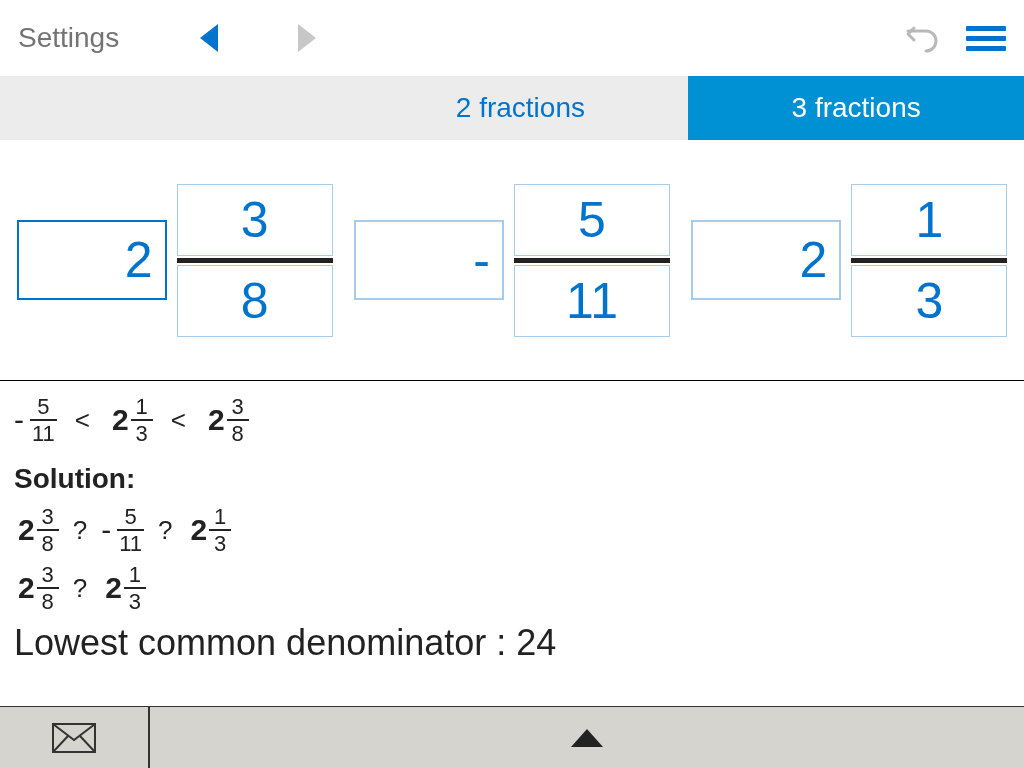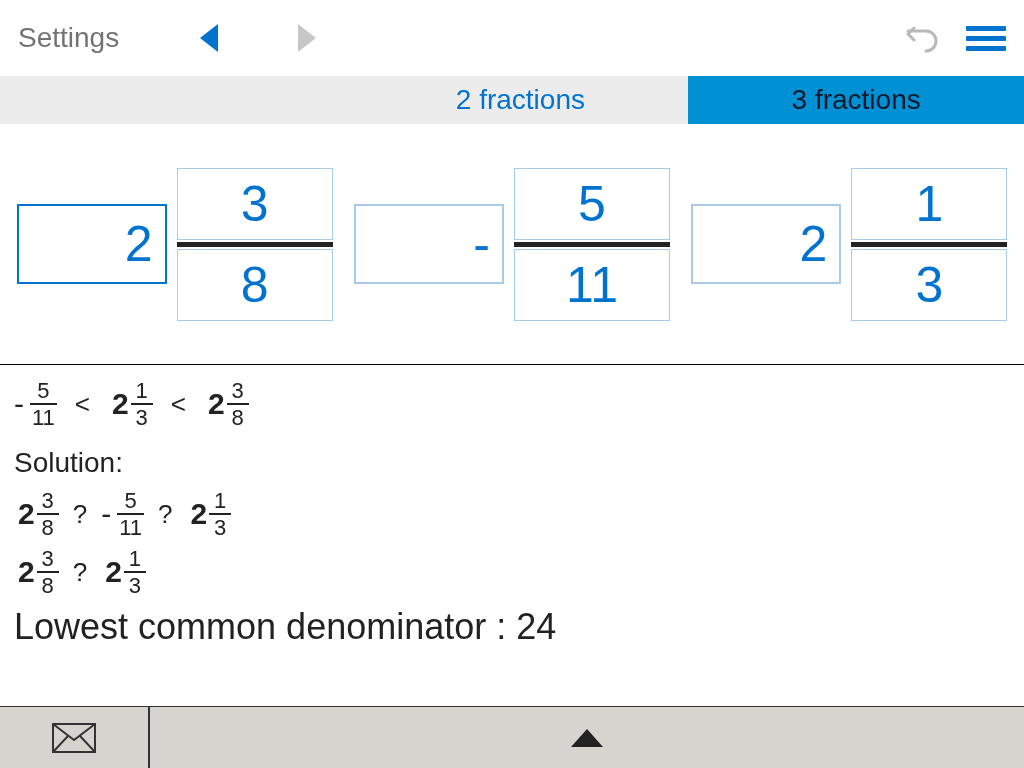--- a/index.html
+++ b/index.html
@@ -45,33 +45,33 @@
     gap: 26px;
   }
   .undo-icon svg { display:block; }
   .hamburger {
     display: flex; flex-direction: column; gap: 5px; cursor:pointer;
   }
   .hamburger span {
     display:block; width: 40px; height: 5px; background:#0073cf; border-radius:1px;
   }
   .tab-bar {
-    height: 48px;
+    height: 64px;
     background: #ececec;
     display: flex;
   }
   .tab-spacer { flex: 1.05; }
   .tab {
     flex: 1;
     display:flex; align-items:center; justify-content:center;
     font-size: 28px;
     cursor:pointer;
   }
   .tab-inactive { color:#0073cf; background:#ececec; }
-  .tab-active { color:#0f172a; background:#0090d4; }
+  .tab-active { color:#ffffff; background:#0090d4; }
   .fraction-input-area {
     height: 240px;
     display:flex;
     align-items:center;
     justify-content: space-around;
     padding: 0 6px;
   }
   .mixed-group { display:flex; align-items:center; gap:10px; }
   .whole-box {
     width: 150px; height: 80px;
@@ -100,21 +100,21 @@
   .row.tight { gap:14px; margin-bottom:8px;}
   .op { font-size:26px; }
   .mixed {
     display:inline-flex; align-items:center;
   }
   .mixed .whole-s { font-size:30px; font-weight:bold; margin-right:2px;}
   .mixed .sign-s { font-size:30px; margin-right:4px;}
   .frac-s { display:inline-flex; flex-direction:column; align-items:center; font-size:22px; line-height:1.05;}
   .frac-s .bar { width:100%; min-width:22px; height:2px; background:#222; margin:1px 0;}
   .frac-s .d, .frac-s .n { padding:0 2px;}
-  .sol-label { font-size:28px; margin: 18px 0 10px 0;}
+  .sol-label { font-size:28px; margin: 18px 0 10px 0; font-weight: bold;}
   .lcd-line { font-size:36px; margin-top:6px;}
   .bottom-bar {
     position:absolute; bottom:0; left:0; width:1024px; height:62px;
     background:#d5d4ce;
     border-top:1px solid #333;
     display:flex;
   }
   .mail-cell {
     width:150px; height:100%;
     border-right:2px solid #333;

